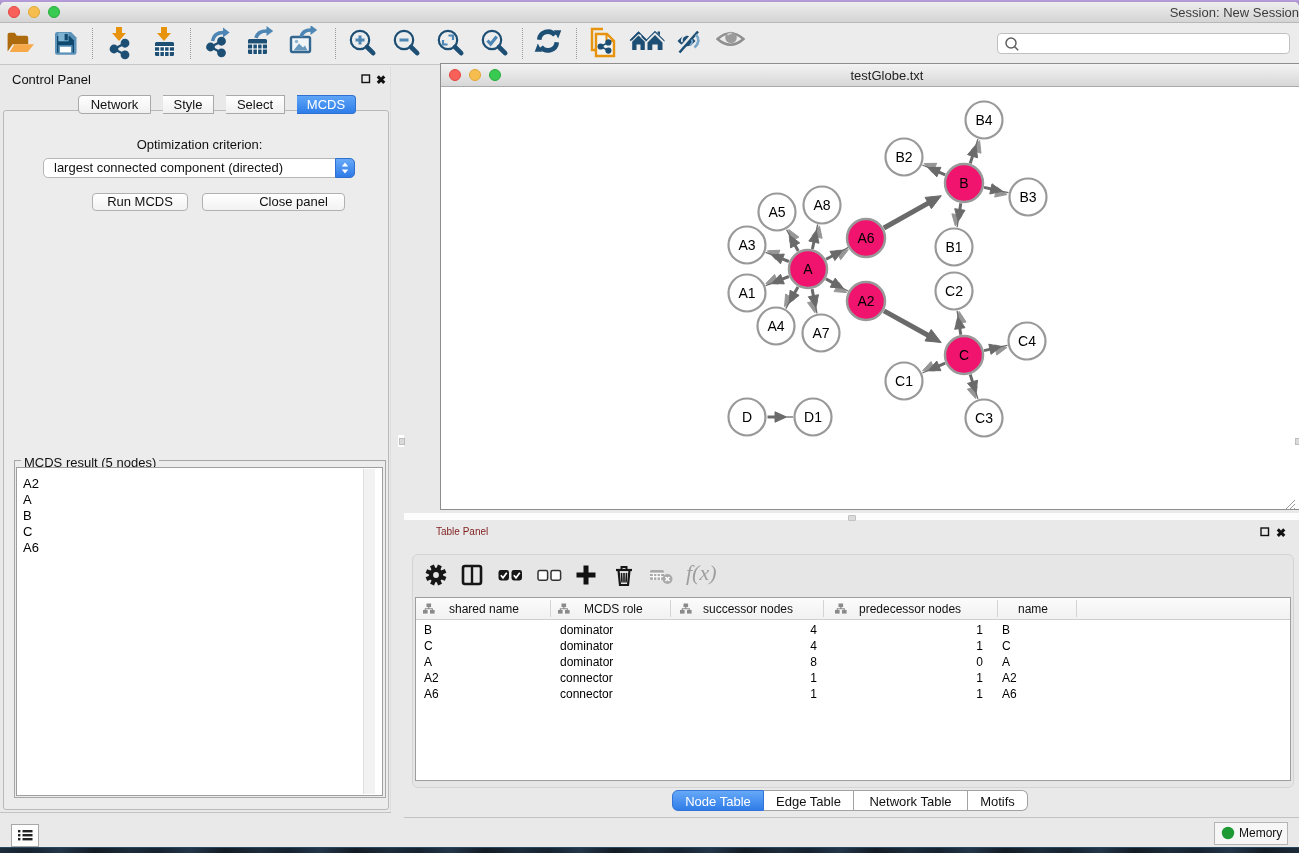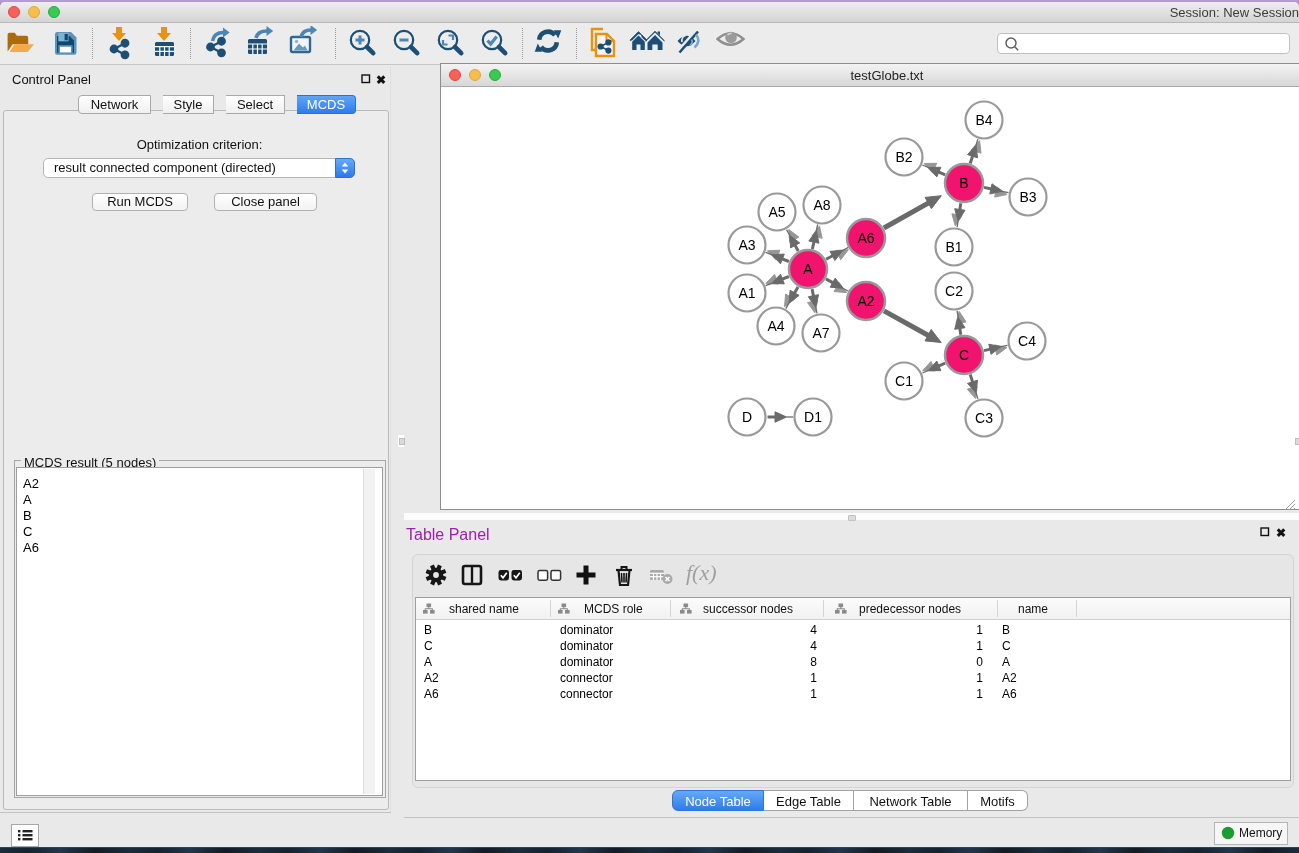--- a/index.html
+++ b/index.html
@@ -43,21 +43,21 @@
   #mcdslist{position:absolute;left:16px;top:465px;width:365px;height:327px;background:#fff;
        border:1px solid #9e9e9e;font-size:13px;color:#000;}
   #mcdslist .items{position:absolute;left:6px;top:8px;line-height:16px;}
   #mcdslist .sb{position:absolute;right:7px;top:1px;width:11px;height:325px;background:#f2f2f2;border-left:1px solid #dedede;}
   #netwin{position:absolute;left:403px;top:61px;width:892px;height:445px;background:#fff;
        border:1px solid #8d8d8d;margin-left:37px;}
   #nettitle{position:absolute;left:0;top:0;width:100%;height:22px;
        background:linear-gradient(#f3f3f3,#d7d7d7);border-bottom:1px solid #aaa;}
   #nettitle .t{position:absolute;top:4px;width:100%;text-align:center;font-size:13px;color:#222;}
   .nlight{position:absolute;top:5px;width:12px;height:12px;border-radius:50%;box-sizing:border-box;}
-  #tp-title{position:absolute;left:406px;top:524px;font-size:16px;color:#a21caf;}
+  #tp-title{position:absolute;left:436px;top:524px;font-size:10px;color:#7f1d1d;}
   #tp-box{position:absolute;left:412px;top:552px;width:880px;height:232px;background:#e6e6e6;
        border:1px solid #d4d4d4;border-radius:6px;}
   #tbl{position:absolute;left:415px;top:595px;width:874px;height:182px;background:#fff;border:1px solid #9e9e9e;}
   #thead{position:absolute;left:0;top:0;width:100%;height:21px;background:linear-gradient(#fcfcfc,#f1f1f1);
        border-bottom:1px solid #cfcfcf;font-size:12px;color:#111;}
   .hsep{position:absolute;top:2px;height:17px;width:0;border-left:1px solid #d4d4d4;}
   .hlab{position:absolute;top:4px;font-size:12px;color:#111;}
   .cell{position:absolute;font-size:12px;color:#000;height:16px;line-height:16px;}
   .num{text-align:right;}
   #bt{position:absolute;left:672px;top:788px;height:21px;display:flex;}
@@ -238,30 +238,30 @@
   <div class="wbtn" style="left:376px;top:71px;font-weight:bold;font-size:12px;">✖</div>
   <div id="cp-box"></div>
   <div class="tabbar" style="left:78px;top:93px;">
     <div class="tab first" style="width:71px;">Network</div>
     <div class="tab" style="width:50px;">Style</div>
     <div class="tab" style="width:58px;">Select</div>
     <div class="tab last sel" style="width:58px;">MCDS</div>
   </div>
   <div id="optlabel">Optimization criterion:</div>
   <div id="dropdown">
-      <span class="txt">result connected component (directed)</span>
+      <span class="txt">largest connected component (directed)</span>
     <div id="dd-btn">
         <svg width="18" height="18" style="position:absolute;left:0;top:0;">
       <path d="M9 3.5 L12.2 7.5 L5.8 7.5 Z" fill="#fff"></path>
           <path d="M9 14.5 L12.2 10.5 L5.8 10.5 Z" fill="#fff"></path>
         </svg>
       </div>
   </div>
   <div class="btn" style="left:92px;top:191px;width:94px;">Run MCDS</div>
-  <div class="btn" style="left:214px;top:191px;width:101px;">Close panel</div>
+  <div class="btn" style="left:202px;top:191px;width:101px;padding-left:40px;">Close panel</div>
   <div id="groupbox"></div>
   <div id="grouplabel">MCDS result (5 nodes)</div>
   <div id="mcdslist">
       <div class="items">A2<br>A<br>B<br>C<br>A6</div>
       <div class="sb"></div>
     </div>
   <div id="netwin">
     <div id="nettitle">
       <div class="nlight" style="left:8px;background:#f8615a;border:1px solid #e24640;"></div>
       <div class="nlight" style="left:28px;background:#f6be4f;border:1px solid #e0a636;"></div>

